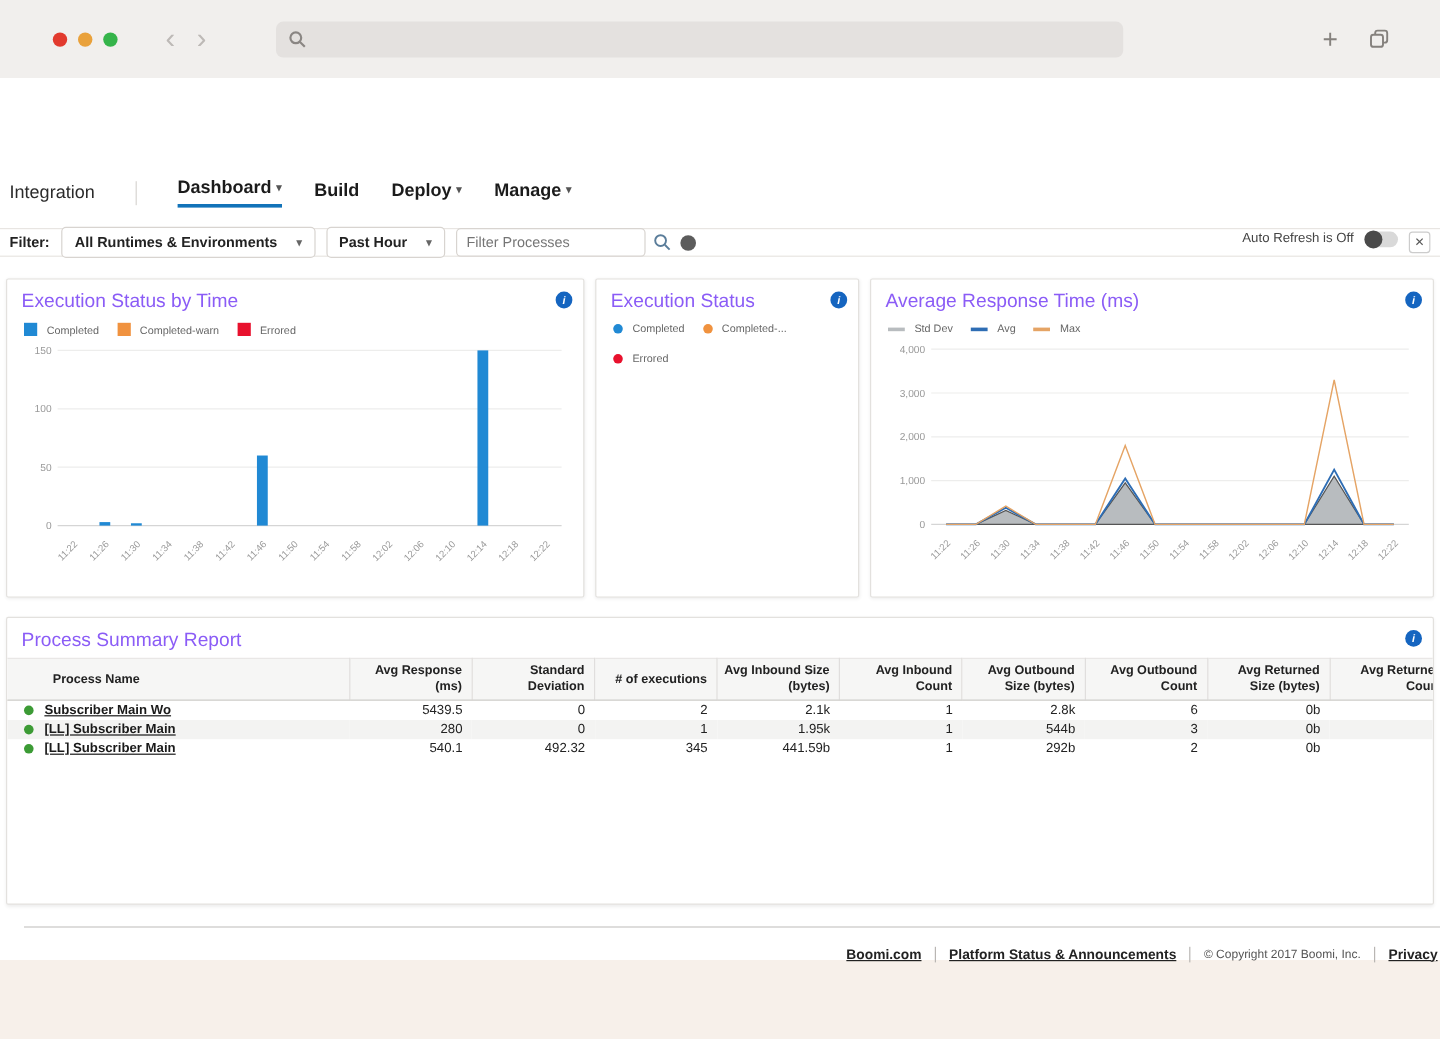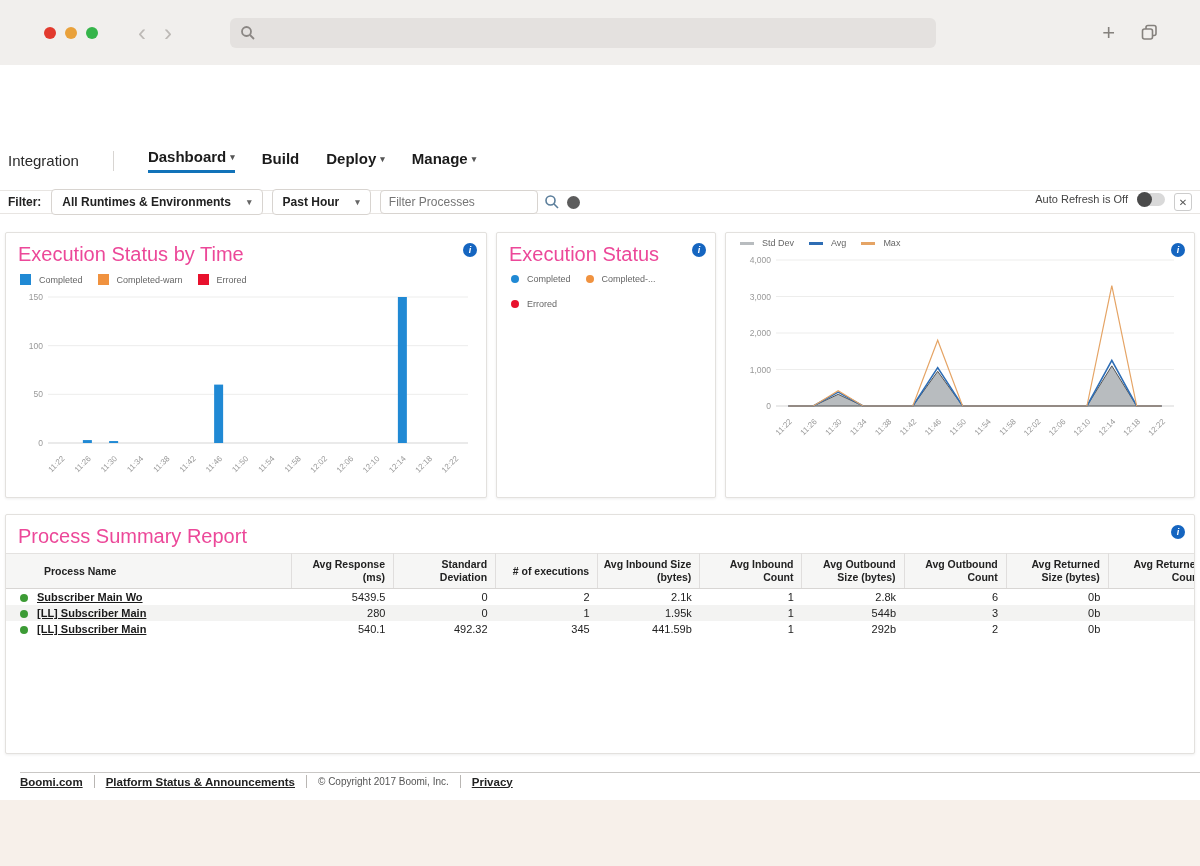--- a/index.html
+++ b/index.html
@@ -32,41 +32,41 @@
   .dark-dot{width:13px;height:13px;border-radius:50%;background:#5c5c5c;margin-left:7px;cursor:pointer;}
   .fb-right{margin-left:auto;display:flex;align-items:flex-start;gap:9px;}
   .ar-label{font-size:11px;color:#444;}
   .toggle{width:28px;height:13px;background:#d9d9d9;border-radius:7px;position:relative;cursor:pointer;}
   .toggle .knob{position:absolute;left:0;top:-1px;width:15px;height:15px;border-radius:50%;background:#4a4a4a;}
   .close-box{border:1px solid #ccc;border-radius:3px;width:16px;height:16px;display:flex;align-items:center;justify-content:center;font-size:10px;color:#555;background:#fff;cursor:pointer;}
   
   .charts-row{position:absolute;top:167px;left:5px;right:5px;display:flex;gap:9px;}
   .card{background:#fff;border:1px solid #e3e1de;box-shadow:0 1px 3px rgba(0,0,0,.07);border-radius:2px;position:relative;height:266px;box-sizing:border-box;}
   .card1{width:482px;}.card2{width:222px;}.card3{flex:1;}
-  .card-title{color:#ec4899;font-size:20px;padding:10px 12px 3px;}
+  .card-title{color:#8b5cf6;font-size:16px;padding:10px 12px 3px;}
   .info-icon{position:absolute;top:10px;right:9px;width:14px;height:14px;border-radius:50%;background:#1565c0;color:#fff;font-size:9px;font-weight:700;font-style:italic;display:flex;align-items:center;justify-content:center;cursor:pointer;}
   .legend{display:flex;gap:15px;padding:5px 14px 2px;font-size:9px;color:#666;align-items:center;flex-wrap:wrap;}
   .legend-item{display:flex;align-items:center;gap:8px;}
   .sw-sq{width:11px;height:11px;display:inline-block;}
   .sw-dot{width:8px;height:8px;border-radius:50%;display:inline-block;}
   .sw-line{width:14px;height:3px;display:inline-block;}
   .chart-box{padding:2px 12px 0;}
   
   .summary-card{position:absolute;top:449px;left:5px;right:5px;height:240px;overflow:hidden;}
   .summary-table-wrap{overflow:hidden;margin-top:2px;}
   table.summary{border-collapse:collapse;width:1205px;table-layout:fixed;font-size:11px;color:#222;}
   table.summary th{background:#f6f6f5;border-right:1px solid #e0dedd;border-top:1px solid #e4e2e0;border-bottom:1px solid #d8d6d4;font-size:10.5px;font-weight:700;text-align:right;padding:4px 8px 4px 4px;line-height:1.25;vertical-align:middle;}
   table.summary th.name-col{text-align:left;padding-left:38px;}
   table.summary td{padding:2px 8px 2px 4px;text-align:right;white-space:nowrap;}
   table.summary td.name-cell{text-align:left;padding-left:14px;}
   table.summary tr.stripe td{background:#f3f3f2;}
   .status-dot{display:inline-block;width:8px;height:8px;border-radius:50%;background:#3c9b35;margin-right:9px;vertical-align:middle;}
   .proc-link{font-weight:700;color:#1a1a1a;text-decoration:underline;cursor:pointer;}
   
-  .footer{position:absolute;top:707px;left:0;right:0;border-top:1px solid #c9c7c5;display:flex;align-items:center;padding-top:2px;font-size:11.5px;color:#333;margin-left:20px;}
+  .footer{position:absolute;top:707px;left:0;right:0;border-top:1px solid #c9c7c5;display:flex;justify-content:flex-end;align-items:center;padding-top:16px;font-size:11.5px;color:#333;margin-left:20px;}
   .flink{font-weight:700;color:#222;text-decoration:underline;cursor:pointer;white-space:nowrap;}
   .fsep{width:1px;height:13px;background:#b9b6b3;margin:0 11px;}
   .fcopy{font-size:10px;color:#555;white-space:nowrap;}
   svg text{font-family:"Liberation Sans",sans-serif;}
 </style>
 </head>
 <body>
 
 <div class="browser">
   <div class="lights">
@@ -194,20 +194,21 @@
             <span class="sw-dot" style="background:#f0923f"></span>
             <span>Completed-...</span>
           </span>
           <span class="legend-item">
             <span class="sw-dot" style="background:#e8112d"></span>
             <span>Errored</span>
           </span>
         </div>
     </div>
     <div class="card card3">
+      <div class="card-title">Average Response Time (ms)</div>
       <span class="info-icon">i</span>
       <div class="legend" id="legend-2">
           <span class="legend-item">
             <span class="sw-line" style="background:#b8bcbf"></span>
             <span>Std Dev</span>
           </span>
           <span class="legend-item">
             <span class="sw-line" style="background:#2e6db4"></span>
             <span>Avg</span>
           </span>

